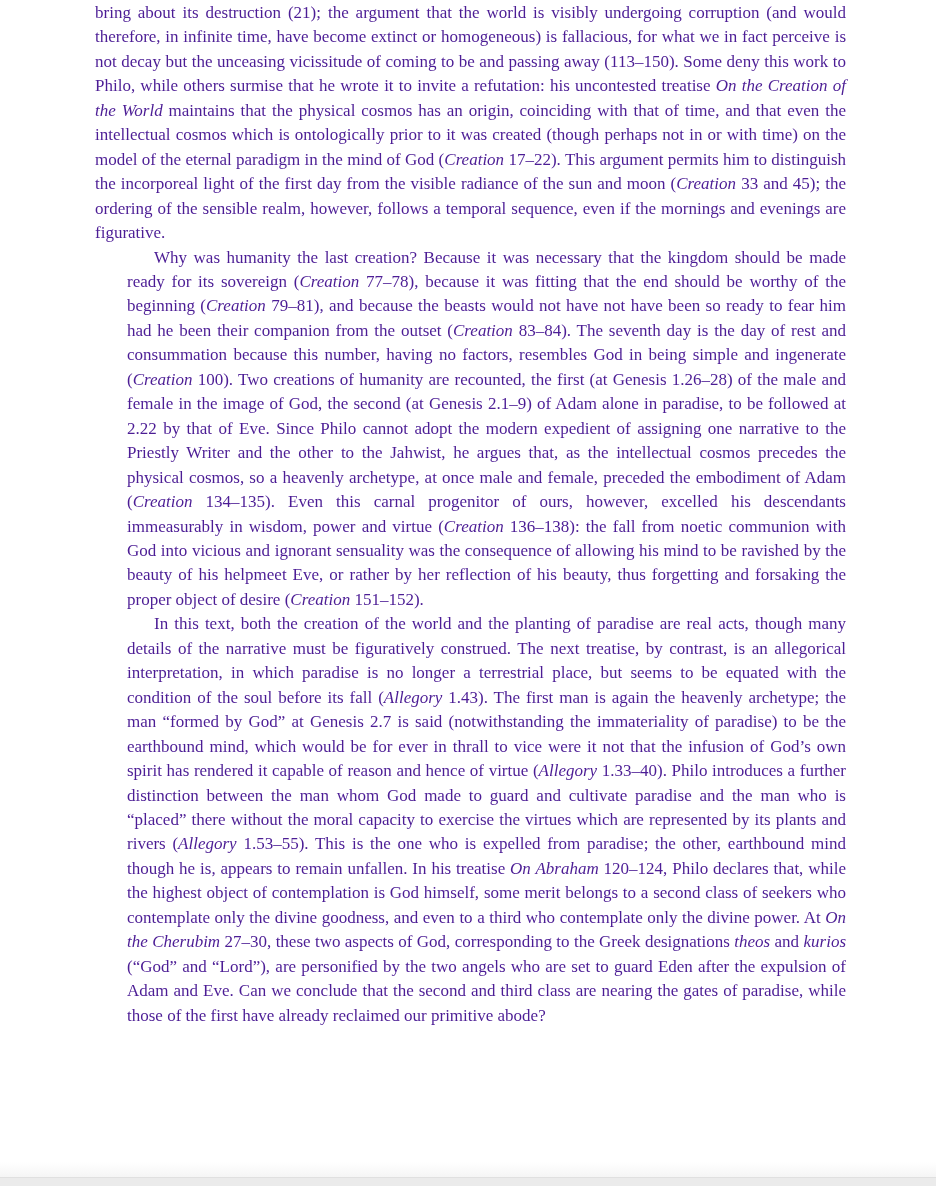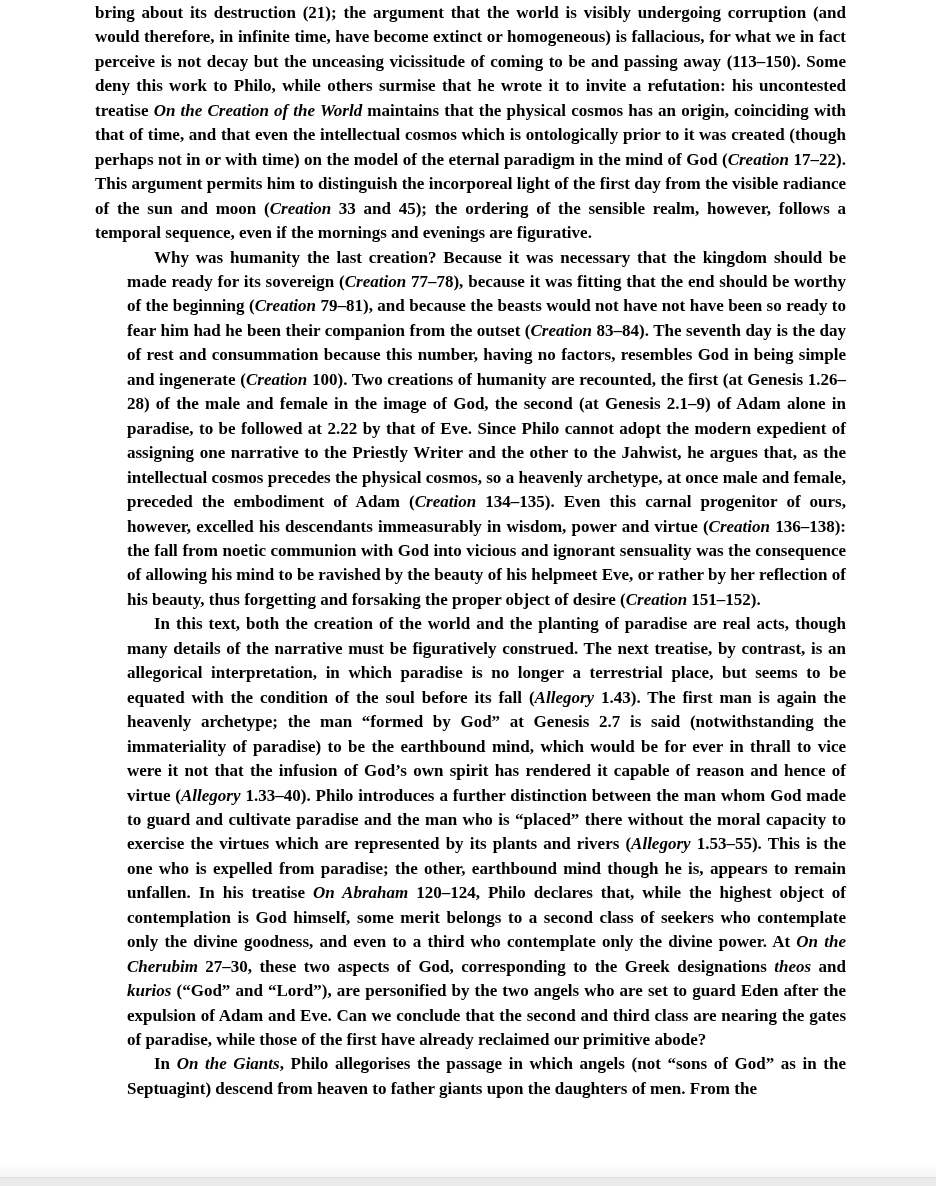--- a/index.html
+++ b/index.html
@@ -14,23 +14,22 @@
     position: relative;
   }
   .text-column {
     position: absolute;
     left: 95px;
     top: 1px;
     width: 751px;
     font-family: "Liberation Serif", serif;
     font-size: 17px;
     line-height: 24.45px;
-    color: #000000;
+    color: #4c1d95;
     text-align: justify;
-    font-weight: bold;
   }
   .text-column p {
     margin: 0;
     padding: 0;
   }
   .text-column p.indent {
     text-indent: 27px;
     margin-left: 32px;
   }
   .text-column em {
@@ -55,16 +54,15 @@
     border-top: 1px solid #e0e0e0;
   }
 </style>
 </head>
 <body>
 
 <div class="text-column">
     <p><span>bring about its destruction (21); the argument that the world is visibly undergoing corruption (and would therefore, in infinite time, have become extinct or homogeneous) is fallacious, for what we in fact perceive is not decay but the unceasing vicissitude of coming to be and passing away (113–150). Some deny this work to Philo, while others surmise that he wrote it to invite a refutation: his uncontested treatise </span><em>On the Creation of the World</em><span> maintains that the physical cosmos has an origin, coinciding with that of time, and that even the intellectual cosmos which is ontologically prior to it was created (though perhaps not in or with time) on the model of the eternal paradigm in the mind of God (</span><em>Creation</em><span> 17–22). This argument permits him to distinguish the incorporeal light of the first day from the visible radiance of the sun and moon (</span><em>Creation</em><span> 33 and 45); the ordering of the sensible realm, however, follows a temporal sequence, even if the mornings and evenings are figurative.</span></p>
     <p class="indent"><span>Why was humanity the last creation? Because it was necessary that the kingdom should be made ready for its sovereign (</span><em>Creation</em><span> 77–78), because it was fitting that the end should be worthy of the beginning (</span><em>Creation</em><span> 79–81), and because the beasts would not have not have been so ready to fear him had he been their companion from the outset (</span><em>Creation</em><span> 83–84). The seventh day is the day of rest and consummation because this number, having no factors, resembles God in being simple and ingenerate (</span><em>Creation</em><span> 100). Two creations of humanity are recounted, the first (at Genesis 1.26–28) of the male and female in the image of God, the second (at Genesis 2.1–9) of Adam alone in paradise, to be followed at 2.22 by that of Eve. Since Philo cannot adopt the modern expedient of assigning one narrative to the Priestly Writer and the other to the Jahwist, he argues that, as the intellectual cosmos precedes the physical cosmos, so a heavenly archetype, at once male and female, preceded the embodiment of Adam (</span><em>Creation</em><span> 134–135). Even this carnal progenitor of ours, however, excelled his descendants immeasurably in wisdom, power and virtue (</span><em>Creation</em><span> 136–138): the fall from noetic communion with God into vicious and ignorant sensuality was the consequence of allowing his mind to be ravished by the beauty of his helpmeet Eve, or rather by her reflection of his beauty, thus forgetting and forsaking the proper object of desire (</span><em>Creation</em><span> 151–152).</span></p>
     <p class="indent"><span>In this text, both the creation of the world and the planting of paradise are real acts, though many details of the narrative must be figuratively construed. The next treatise, by contrast, is an allegorical interpretation, in which paradise is no longer a terrestrial place, but seems to be equated with the condition of the soul before its fall (</span><em>Allegory</em><span> 1.43). The first man is again the heavenly archetype; the man “formed by God” at Genesis 2.7 is said (notwithstanding the immateriality of paradise) to be the earthbound mind, which would be for ever in thrall to vice were it not that the infusion of God’s own spirit has rendered it capable of reason and hence of virtue (</span><em>Allegory</em><span> 1.33–40). Philo introduces a further distinction between the man whom God made to guard and cultivate paradise and the man who is “placed” there without the moral capacity to exercise the virtues which are represented by its plants and rivers (</span><em>Allegory</em><span> 1.53–55). This is the one who is expelled from paradise; the other, earthbound mind though he is, appears to remain unfallen. In his treatise </span><em>On Abraham</em><span> 120–124, Philo declares that, while the highest object of contemplation is God himself, some merit belongs to a second class of seekers who contemplate only the divine goodness, and even to a third who contemplate only the divine power. At </span><em>On the Cherubim</em><span> 27–30, these two aspects of God, corresponding to the Greek designations </span><em>theos</em><span> and </span><em>kurios</em><span> (“God” and “Lord”), are personified by the two angels who are set to guard Eden after the expulsion of Adam and Eve. Can we conclude that the second and third class are nearing the gates of paradise, while those of the first have already reclaimed our primitive abode?</span></p>
-    <p class="indent"><span>In </span><em>On the Giants</em><span>, Philo allegorises the passage in which angels (not “sons of God” as in the Septuagint) descend from heaven to father giants upon the daughters of men. From the</span></p>
   </div>
 <div class="bottom-fade"></div>
 <div class="bottom-strip"></div>
 
 </body></html>

